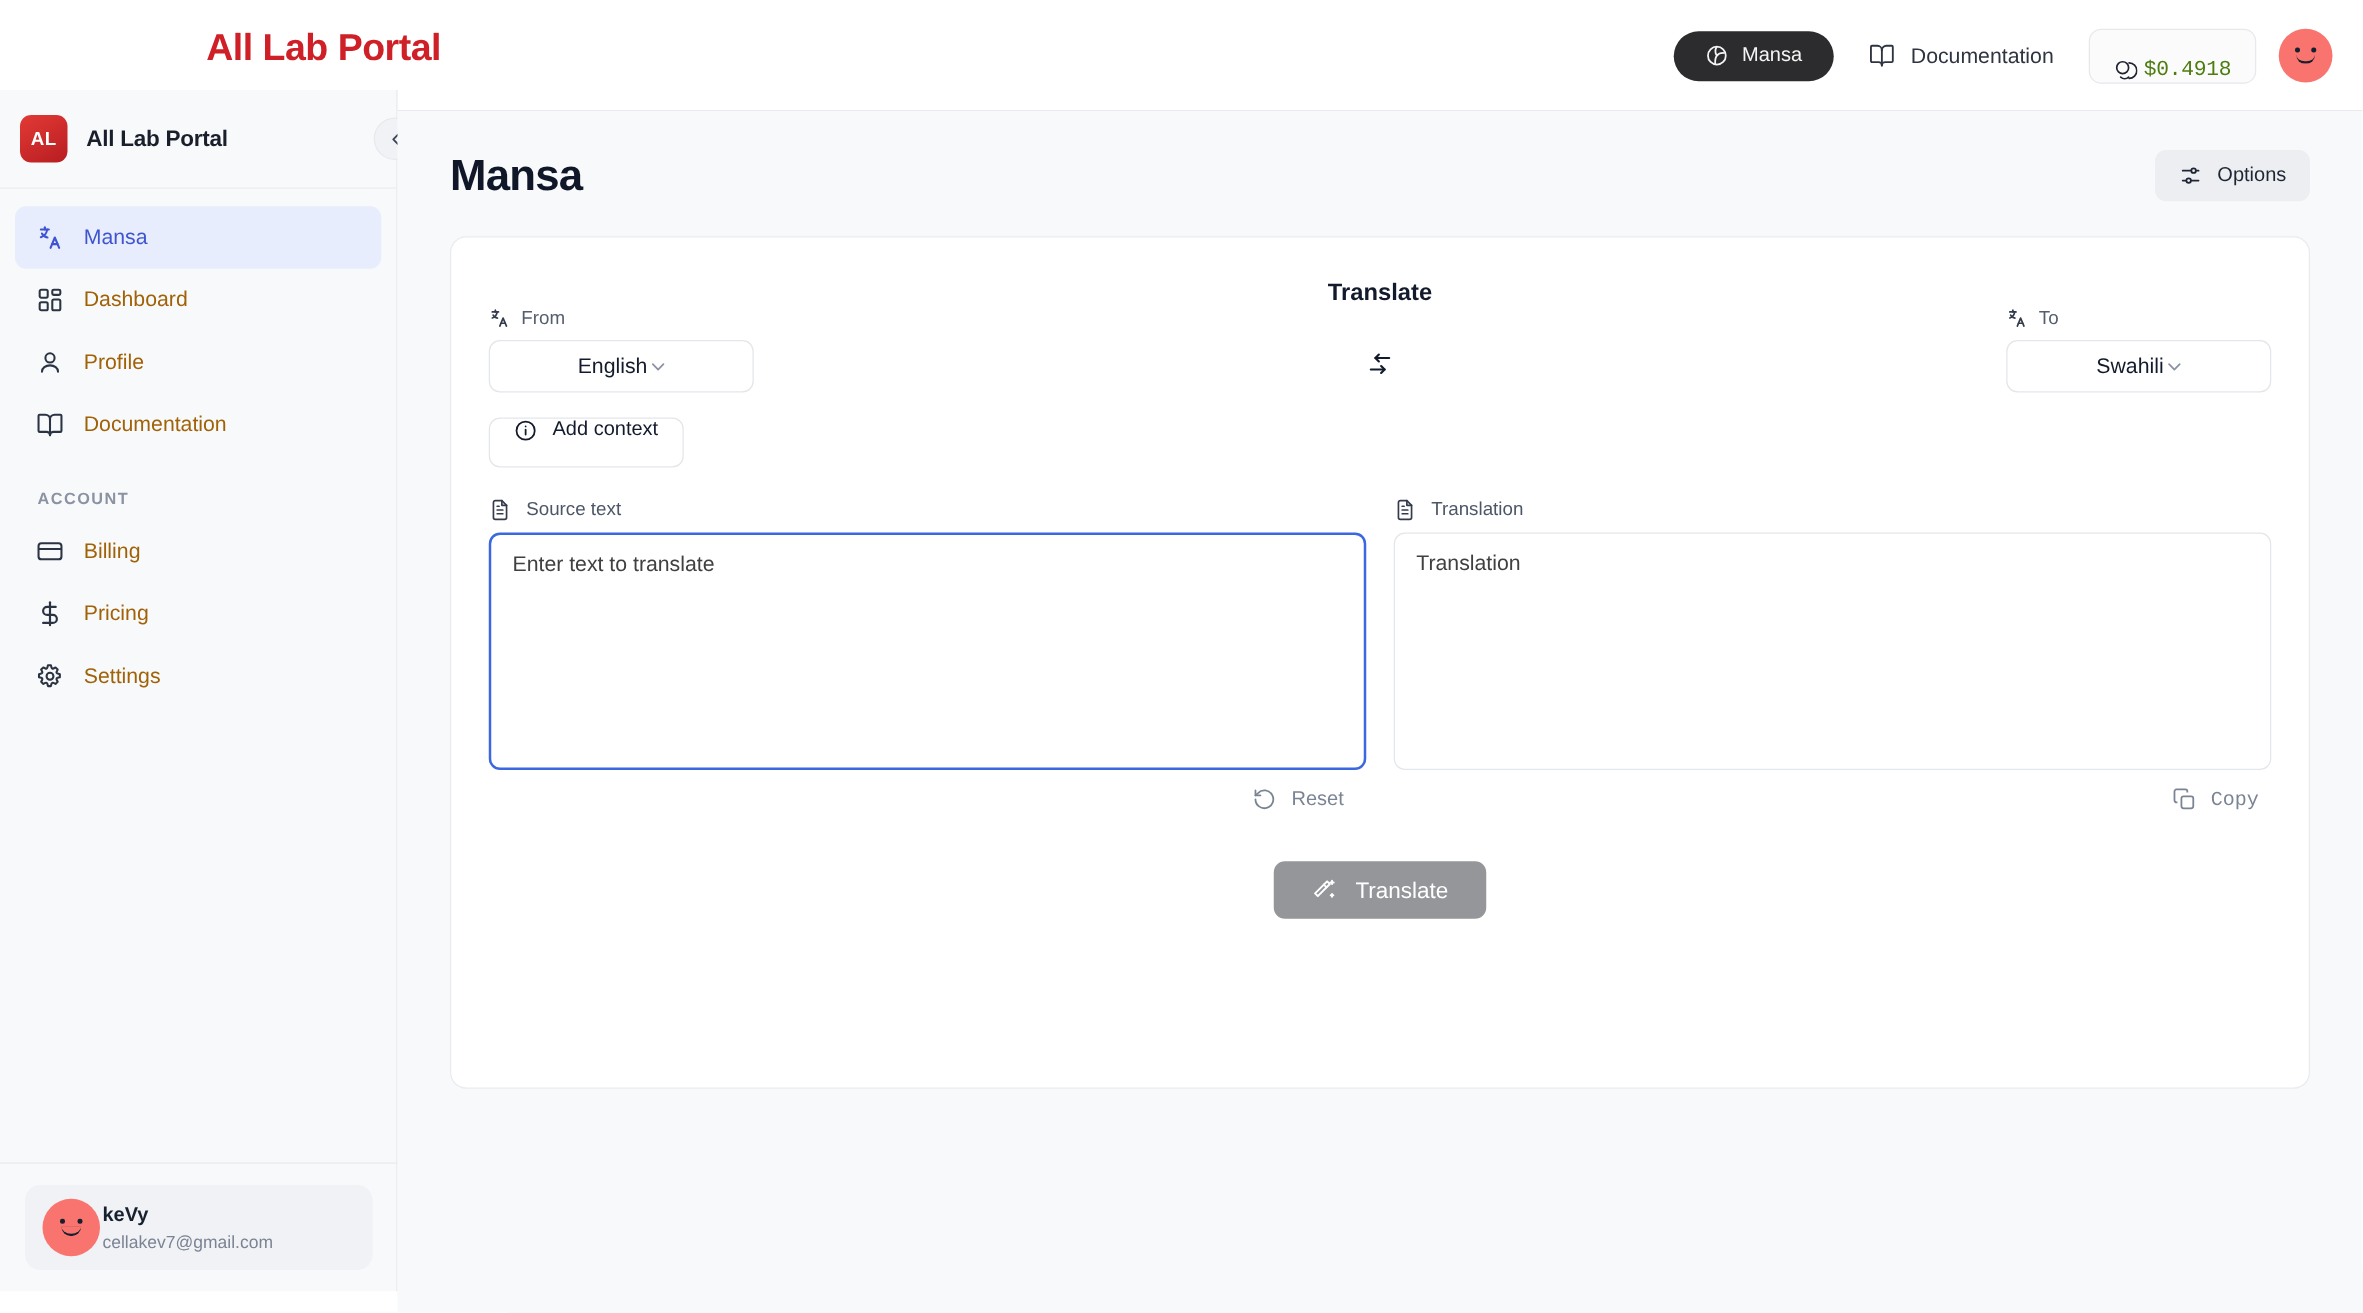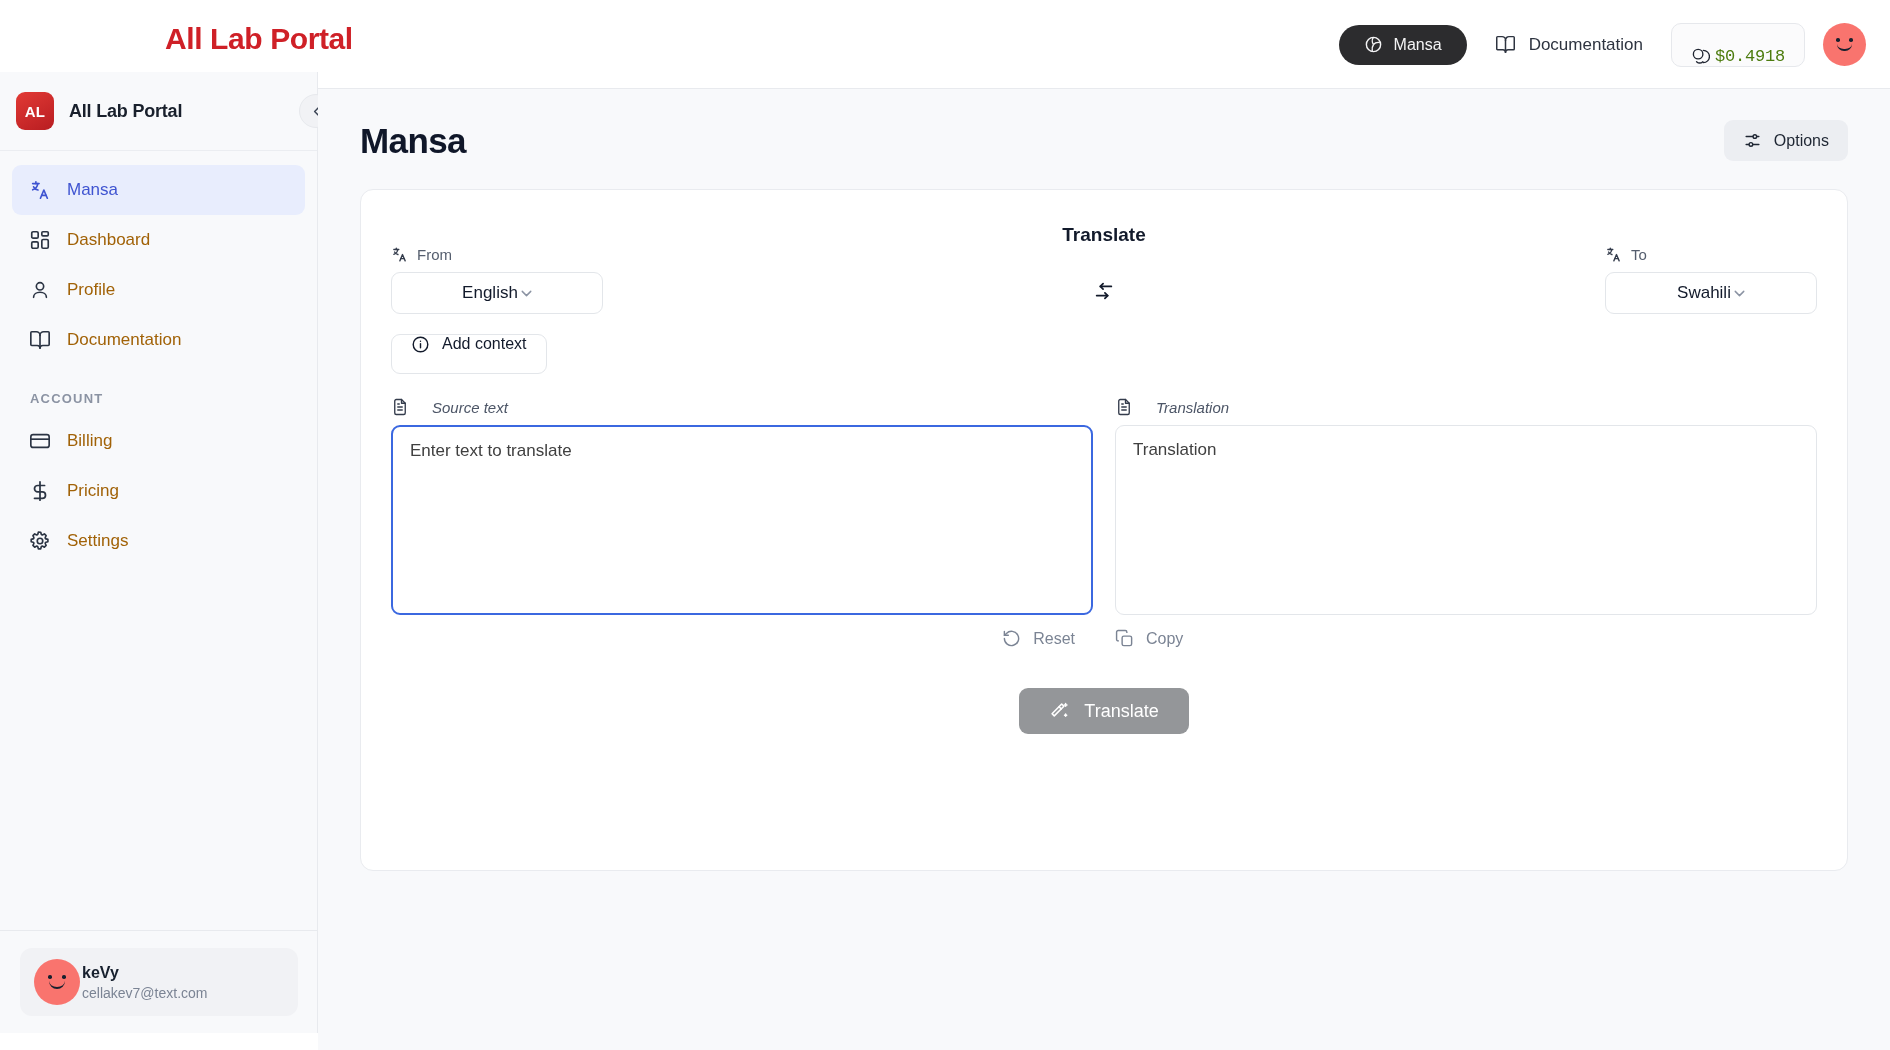--- a/index.html
+++ b/index.html
@@ -151,35 +151,35 @@
   .ctx-btn {
     margin-top: 20px;
     display: inline-flex; gap: 12px;
     border: 1px solid #e3e6ea; background: #fff;
     border-radius: 9px; height: 40px; padding: 0 19px;
     font-size: 16px; color: #121a2b; font-weight: 500;
   }
 
   .panes { display: flex; gap: 22px; margin-top: 21px; }
   .pane { flex: 1; }
-  .pane-lbl { display: flex; align-items: flex-end; gap: 23px; color: #4d5667; font-size: 15px; margin-bottom: 9px; font-style: italic; }
+  .pane-lbl { display: flex; align-items: flex-start; gap: 12px; color: #4d5667; font-size: 15px; margin-bottom: 9px; }
   .ta {
     height: 190px; border-radius: 9px; background: #fff;
     padding: 14px 17px; font-size: 17px; color: #404040;
   }
   .ta.focused { border: 2px solid #3b68e0; }
   .ta.plain { border: 1px solid #e3e6ea; }
 
   .actions { display: flex; margin-top: 14px; }
   .act {
     display: flex; align-items: center; gap: 12px;
     color: #7b8494; font-size: 16px;
   }
   .act-row-l { flex: 1; display: flex; justify-content: flex-end; padding-right: 18px;}
-  .act-row-r { flex: 1; display: flex; padding-right: 10px;}
+  .act-row-r { flex: 1; display: flex; justify-content: flex-end; padding-right: 10px; font-family: Liberation Mono, monospace;}
 
   .translate-wrap { display: flex; justify-content: center; margin-top: 40px; }
   .translate-btn {
     display: flex; align-items: center; gap: 14px;
     background: #949699; color: #ffffff;
     border-radius: 9px; height: 46px; padding: 0 30px;
     font-size: 18px; font-weight: 500;
   }
   svg { display: block; }
 </style>
@@ -327,21 +327,21 @@
 
   <div class="sb-user">
     <div class="sb-user-inner">
       <div class="avatar-side">
         <span class="face-eye" style="left:14px;top:16px;"></span>
         <span class="face-eye" style="left:28px;top:16px;"></span>
         <span class="face-mouth" style="left:15px;top:22px;width:16px;height:8px;"></span>
       </div>
       <div>
         <div class="u-name">keVy</div>
-        <div class="u-mail">cellakev7@text.com</div>
+        <div class="u-mail">cellakev7@gmail.com</div>
       </div>
     </div>
   </div>
 </div>
 
 <div class="main">
 
   <div class="main-head">
     <div class="page-title">Mansa</div>
     <div class="options-btn">

